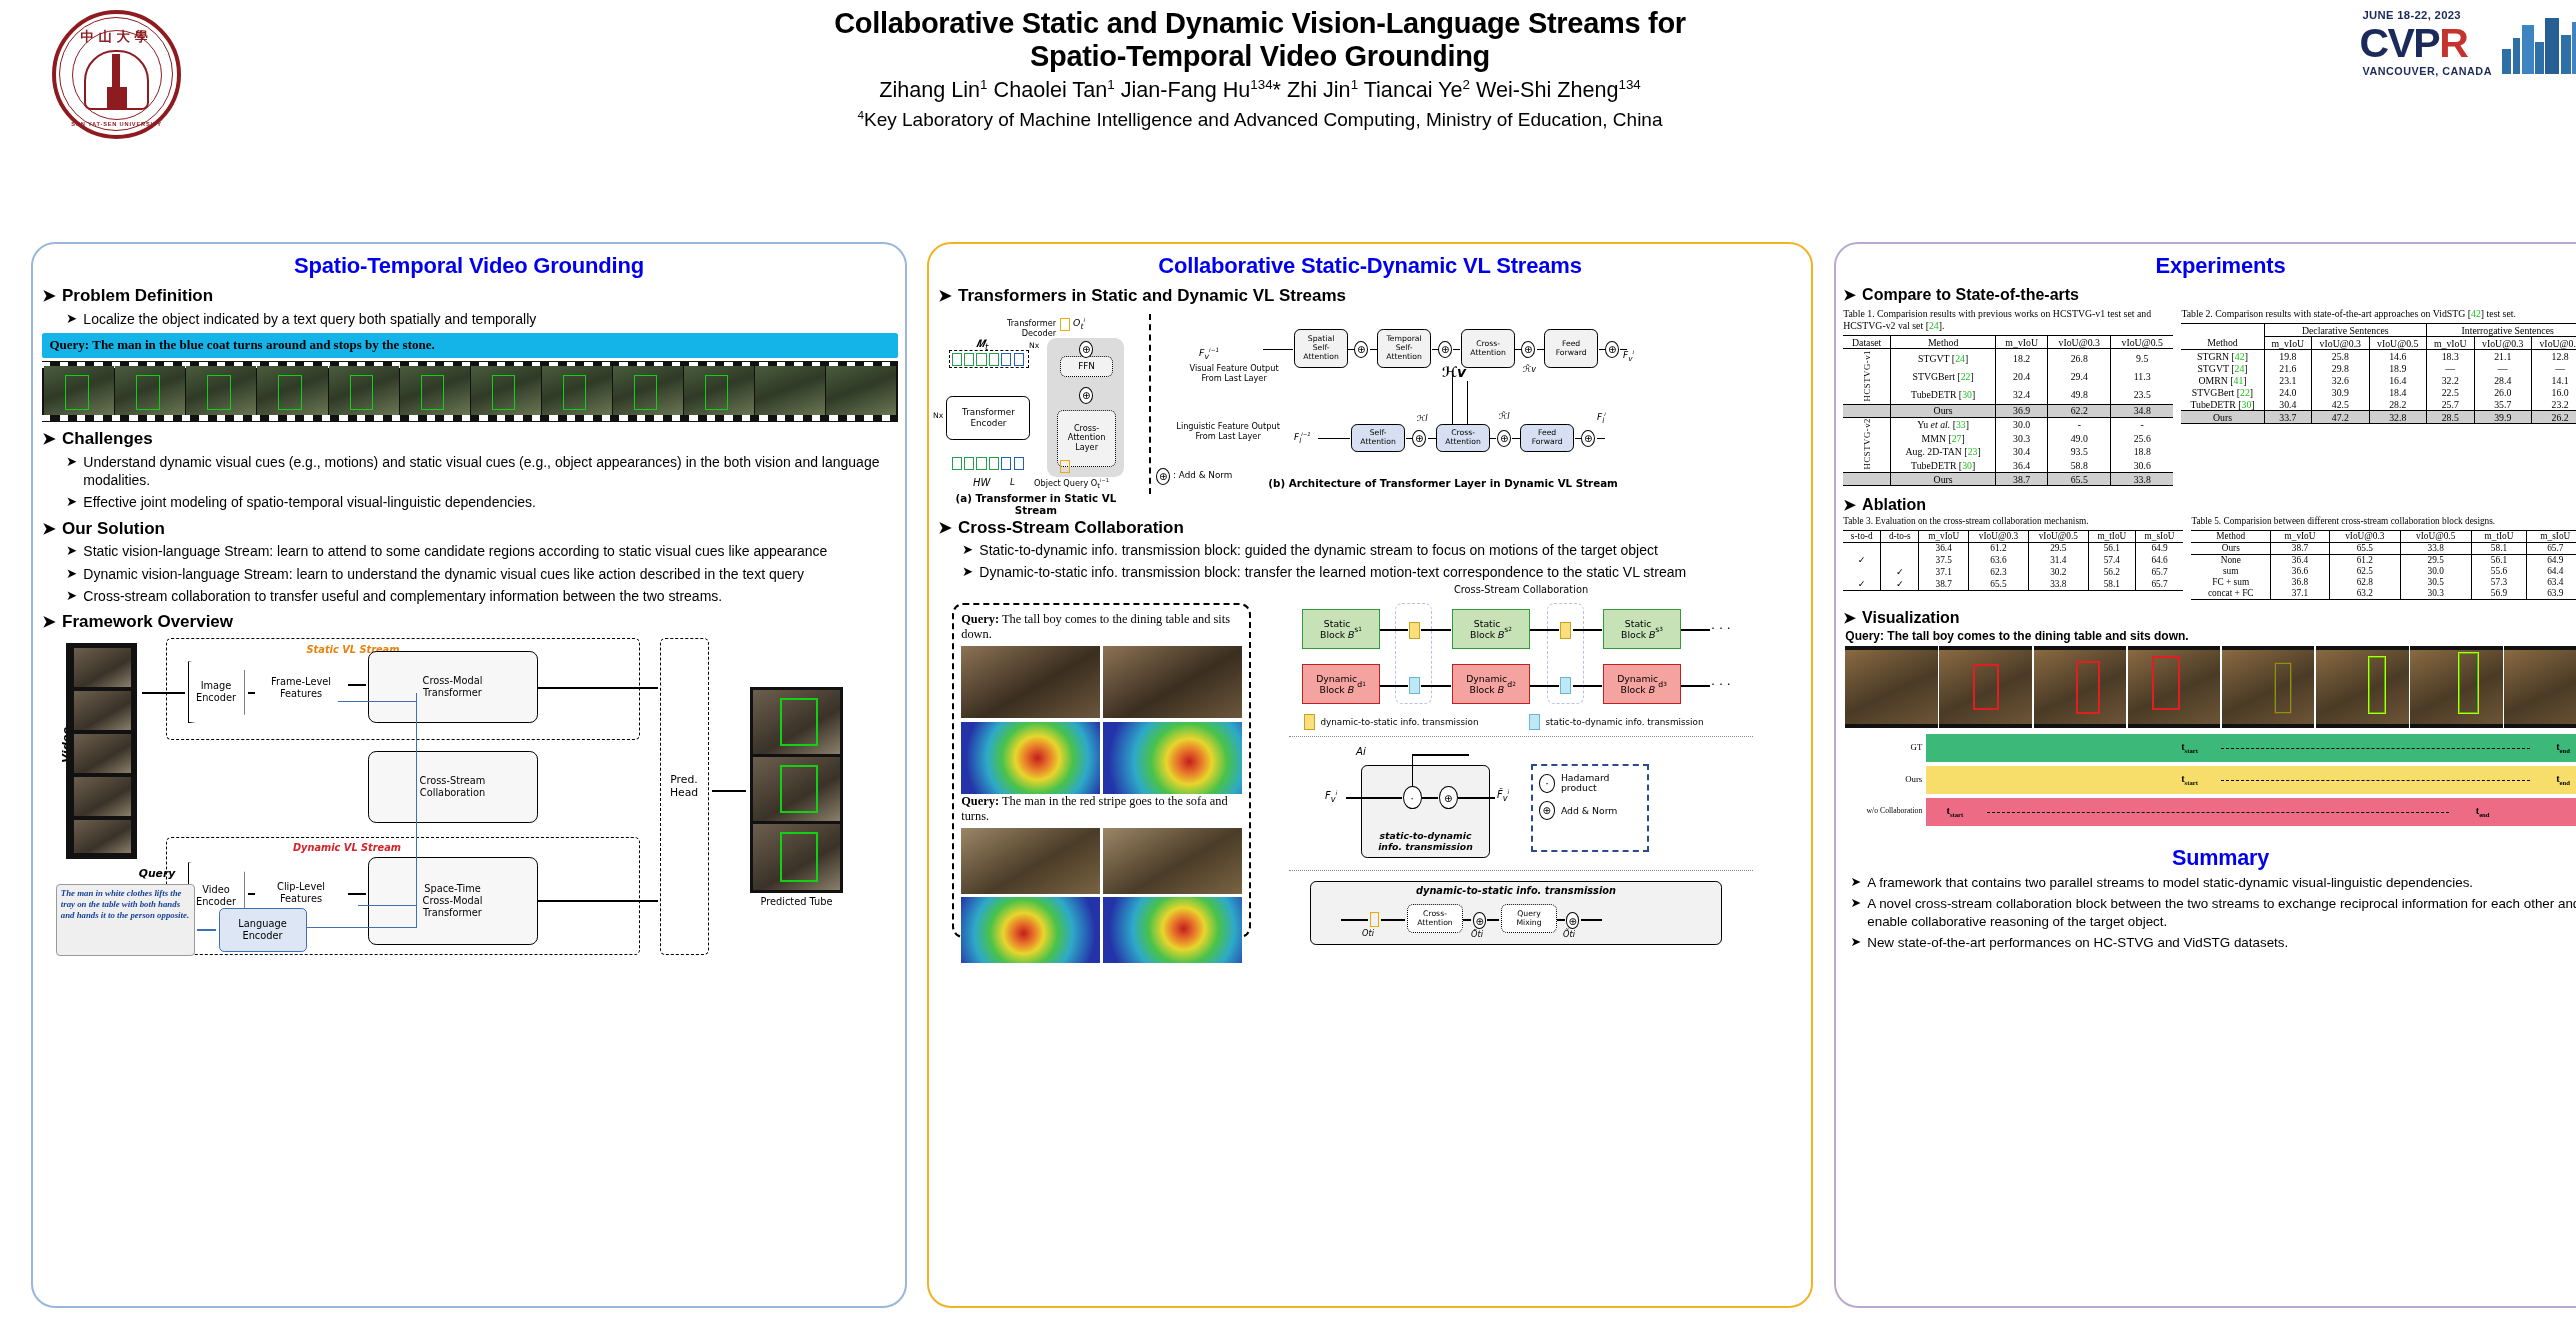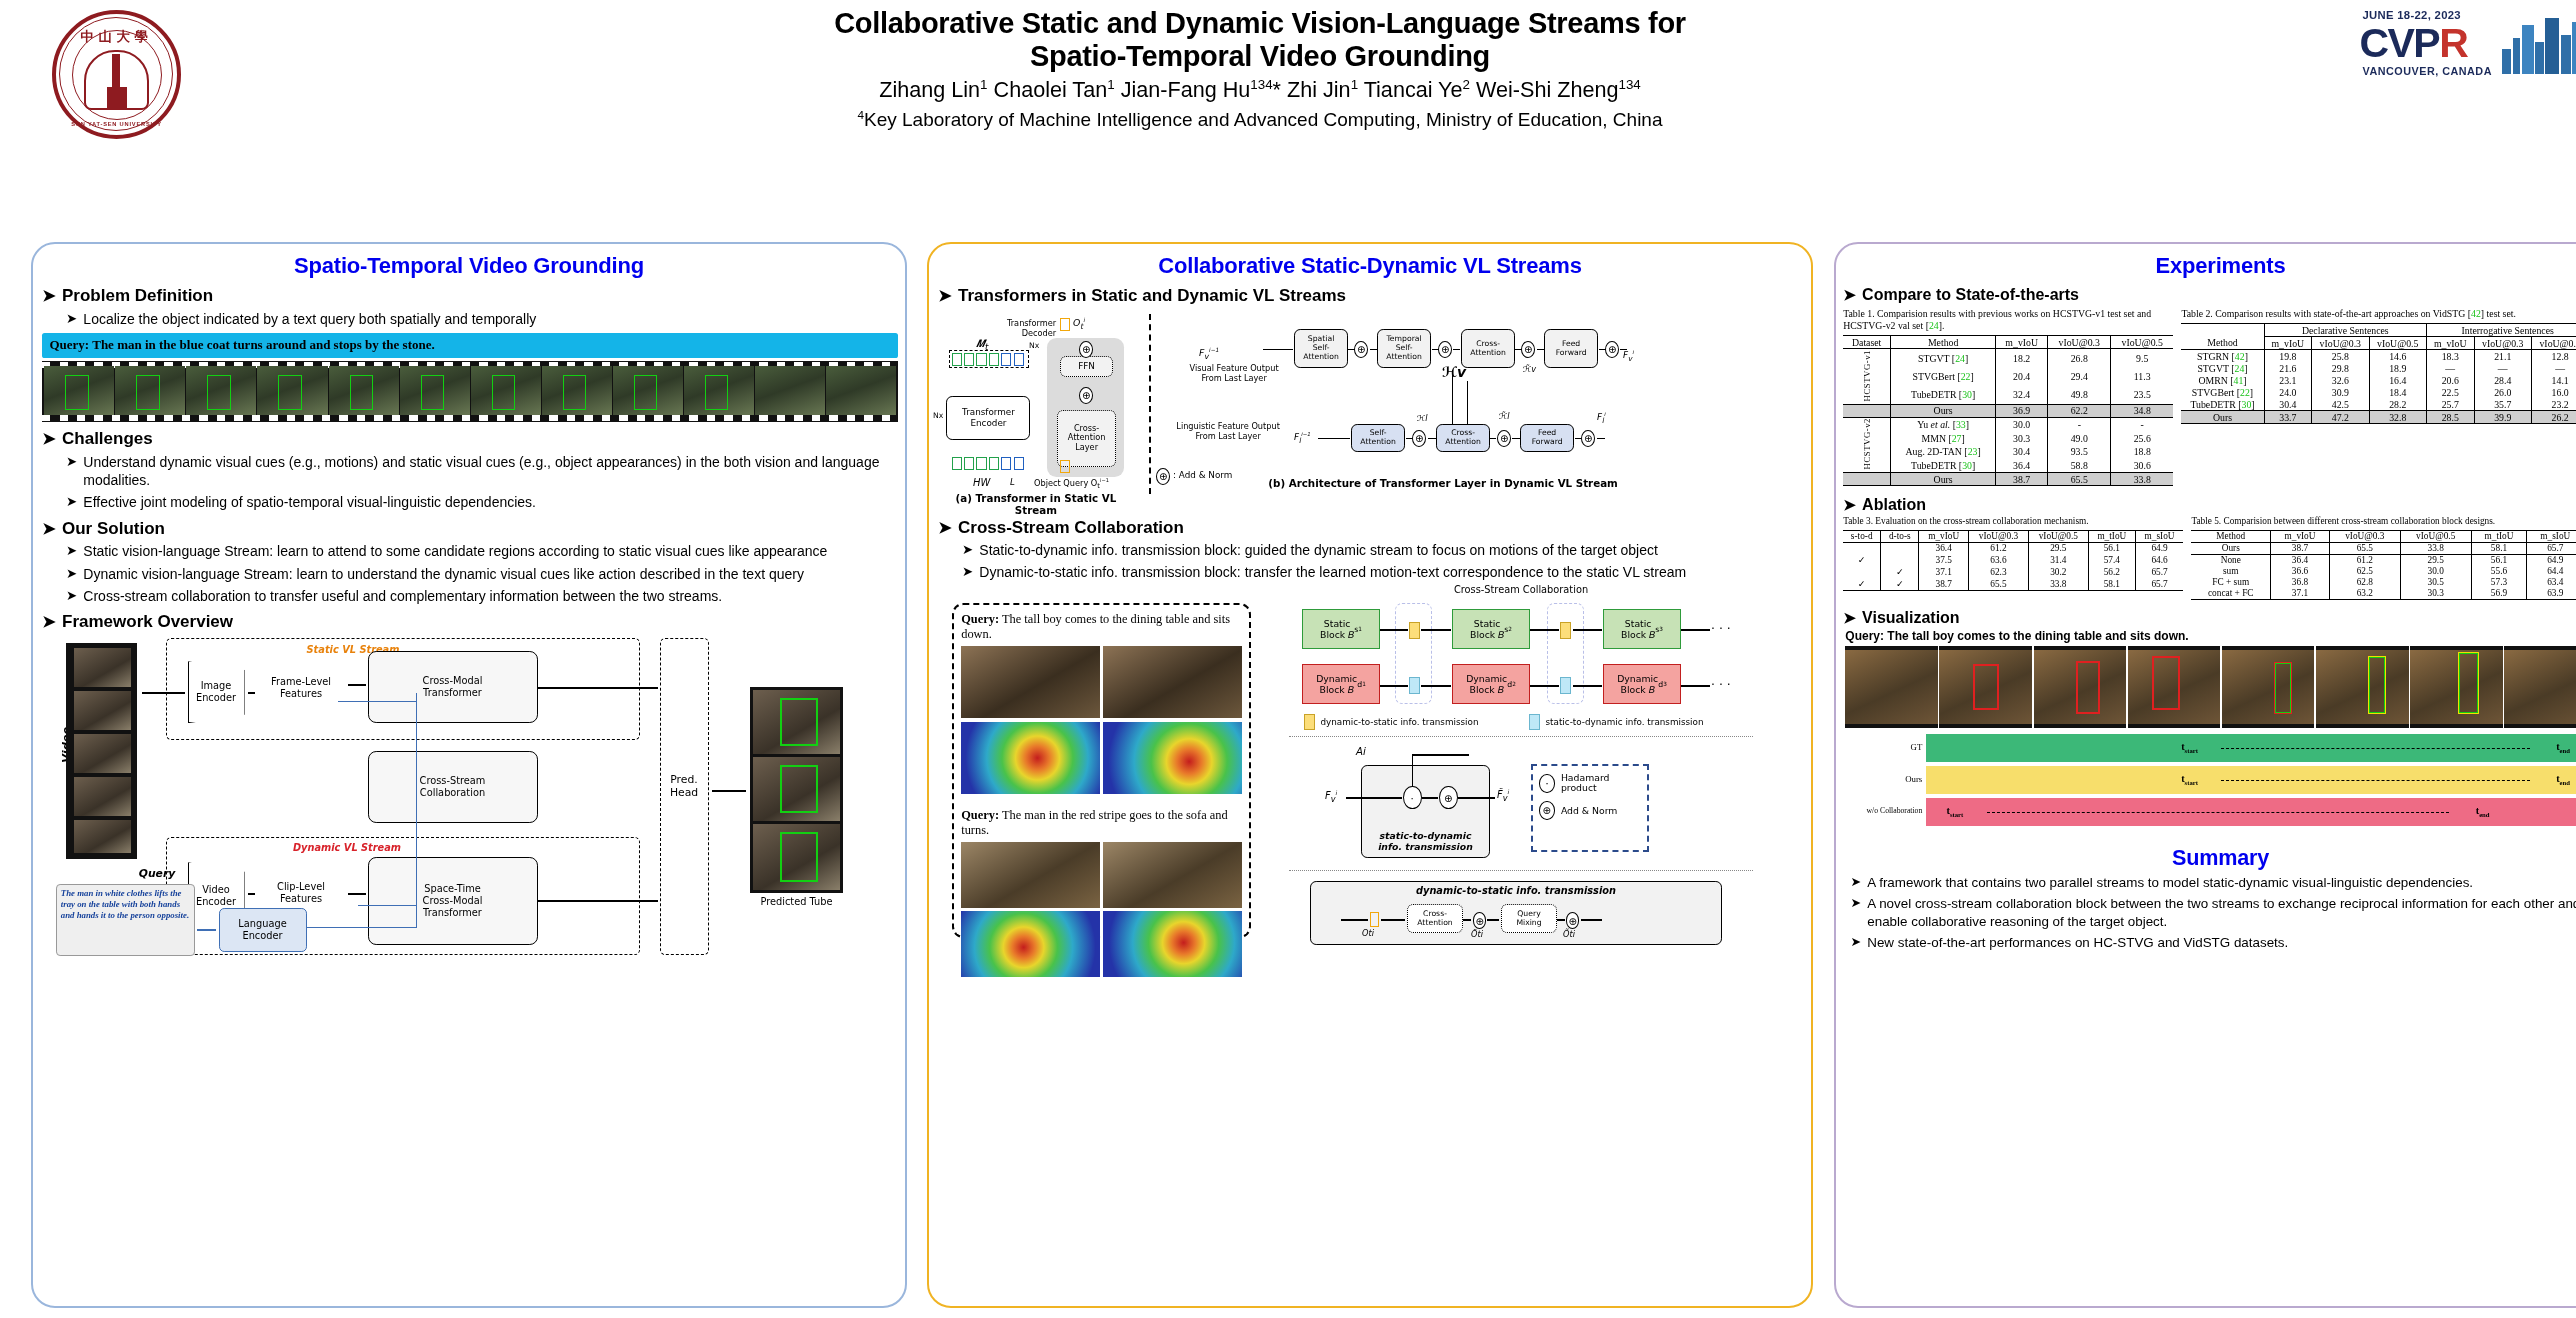--- a/index.html
+++ b/index.html
@@ -438,21 +438,21 @@
     <div style="position:absolute;left:23px;top:18.5px;width:299px;height:335px;border:2.1px dashed #000;border-radius:11.3px;padding:7.2px;">
       <div style="font-family:'Liberation Serif',serif;font-size:12.4px;line-height:1.22;"><b>Query:</b> The tall boy comes to the dining table and sits down.</div>
       <div style="display:flex;gap:3.1px;margin-top:4.1px;">
         <div style="flex:1;height:72px;background:linear-gradient(150deg,#8d7355,#3a2e1f 55%,#6c573c);"></div>
         <div style="flex:1;height:72px;background:linear-gradient(150deg,#8d7355,#3a2e1f 55%,#6c573c);"></div>
       </div>
       <div style="display:flex;gap:3.1px;margin-top:3.1px;">
         <div style="flex:1;height:72px;background:radial-gradient(circle at 55% 50%,#c41d1d 0%,#e8792a 14%,#e8d52c 26%,#49c24a 42%,#2ea9c9 60%,#2433a8 85%);"></div>
         <div style="flex:1;height:72px;background:radial-gradient(circle at 62% 55%,#c41d1d 0%,#e8792a 13%,#e8d52c 24%,#49c24a 40%,#2ea9c9 58%,#2433a8 85%);"></div>
       </div>
-      <div style="font-family:'Liberation Serif',serif;font-size:12.4px;line-height:1.22;margin-top:14px;"><b>Query:</b> The man in the red stripe goes to the sofa and turns.</div>
+      <div style="font-family:'Liberation Serif',serif;font-size:12.4px;line-height:1.22;margin-top:0;"><b>Query:</b> The man in the red stripe goes to the sofa and turns.</div>
       <div style="display:flex;gap:3.1px;margin-top:4.1px;">
         <div style="flex:1;height:66px;background:linear-gradient(150deg,#9c8666,#4a3c28 55%,#7a6342);"></div>
         <div style="flex:1;height:66px;background:linear-gradient(150deg,#9c8666,#4a3c28 55%,#7a6342);"></div>
       </div>
       <div style="display:flex;gap:3.1px;margin-top:3.1px;">
         <div style="flex:1;height:66px;background:radial-gradient(circle at 45% 55%,#c41d1d 0%,#e8792a 13%,#e8d52c 24%,#49c24a 40%,#2ea9c9 58%,#2433a8 85%);"></div>
         <div style="flex:1;height:66px;background:radial-gradient(circle at 58% 48%,#c41d1d 0%,#e8792a 13%,#e8d52c 24%,#49c24a 40%,#2ea9c9 58%,#2433a8 85%);"></div>
       </div>
     </div>
 
@@ -665,21 +665,21 @@
               <td class="vl">18.9</td>
               <td class="vl">—</td>
               <td class="vl">—</td>
               <td class="vl">—</td>
             </tr>
         <tr>
               <td>OMRN [<span class="ref">41</span>]</td>
               <td class="vl">23.1</td>
               <td class="vl">32.6</td>
               <td class="vl">16.4</td>
-              <td class="vl">20.6</td>
+              <td class="vl">32.2</td>
               <td class="vl">28.4</td>
               <td class="vl">14.1</td>
             </tr>
         <tr>
               <td>STVGBert [<span class="ref">22</span>]</td>
               <td class="vl">24.0</td>
               <td class="vl">30.9</td>
               <td class="vl">18.4</td>
               <td class="vl">22.5</td>
               <td class="vl">26.0</td>

